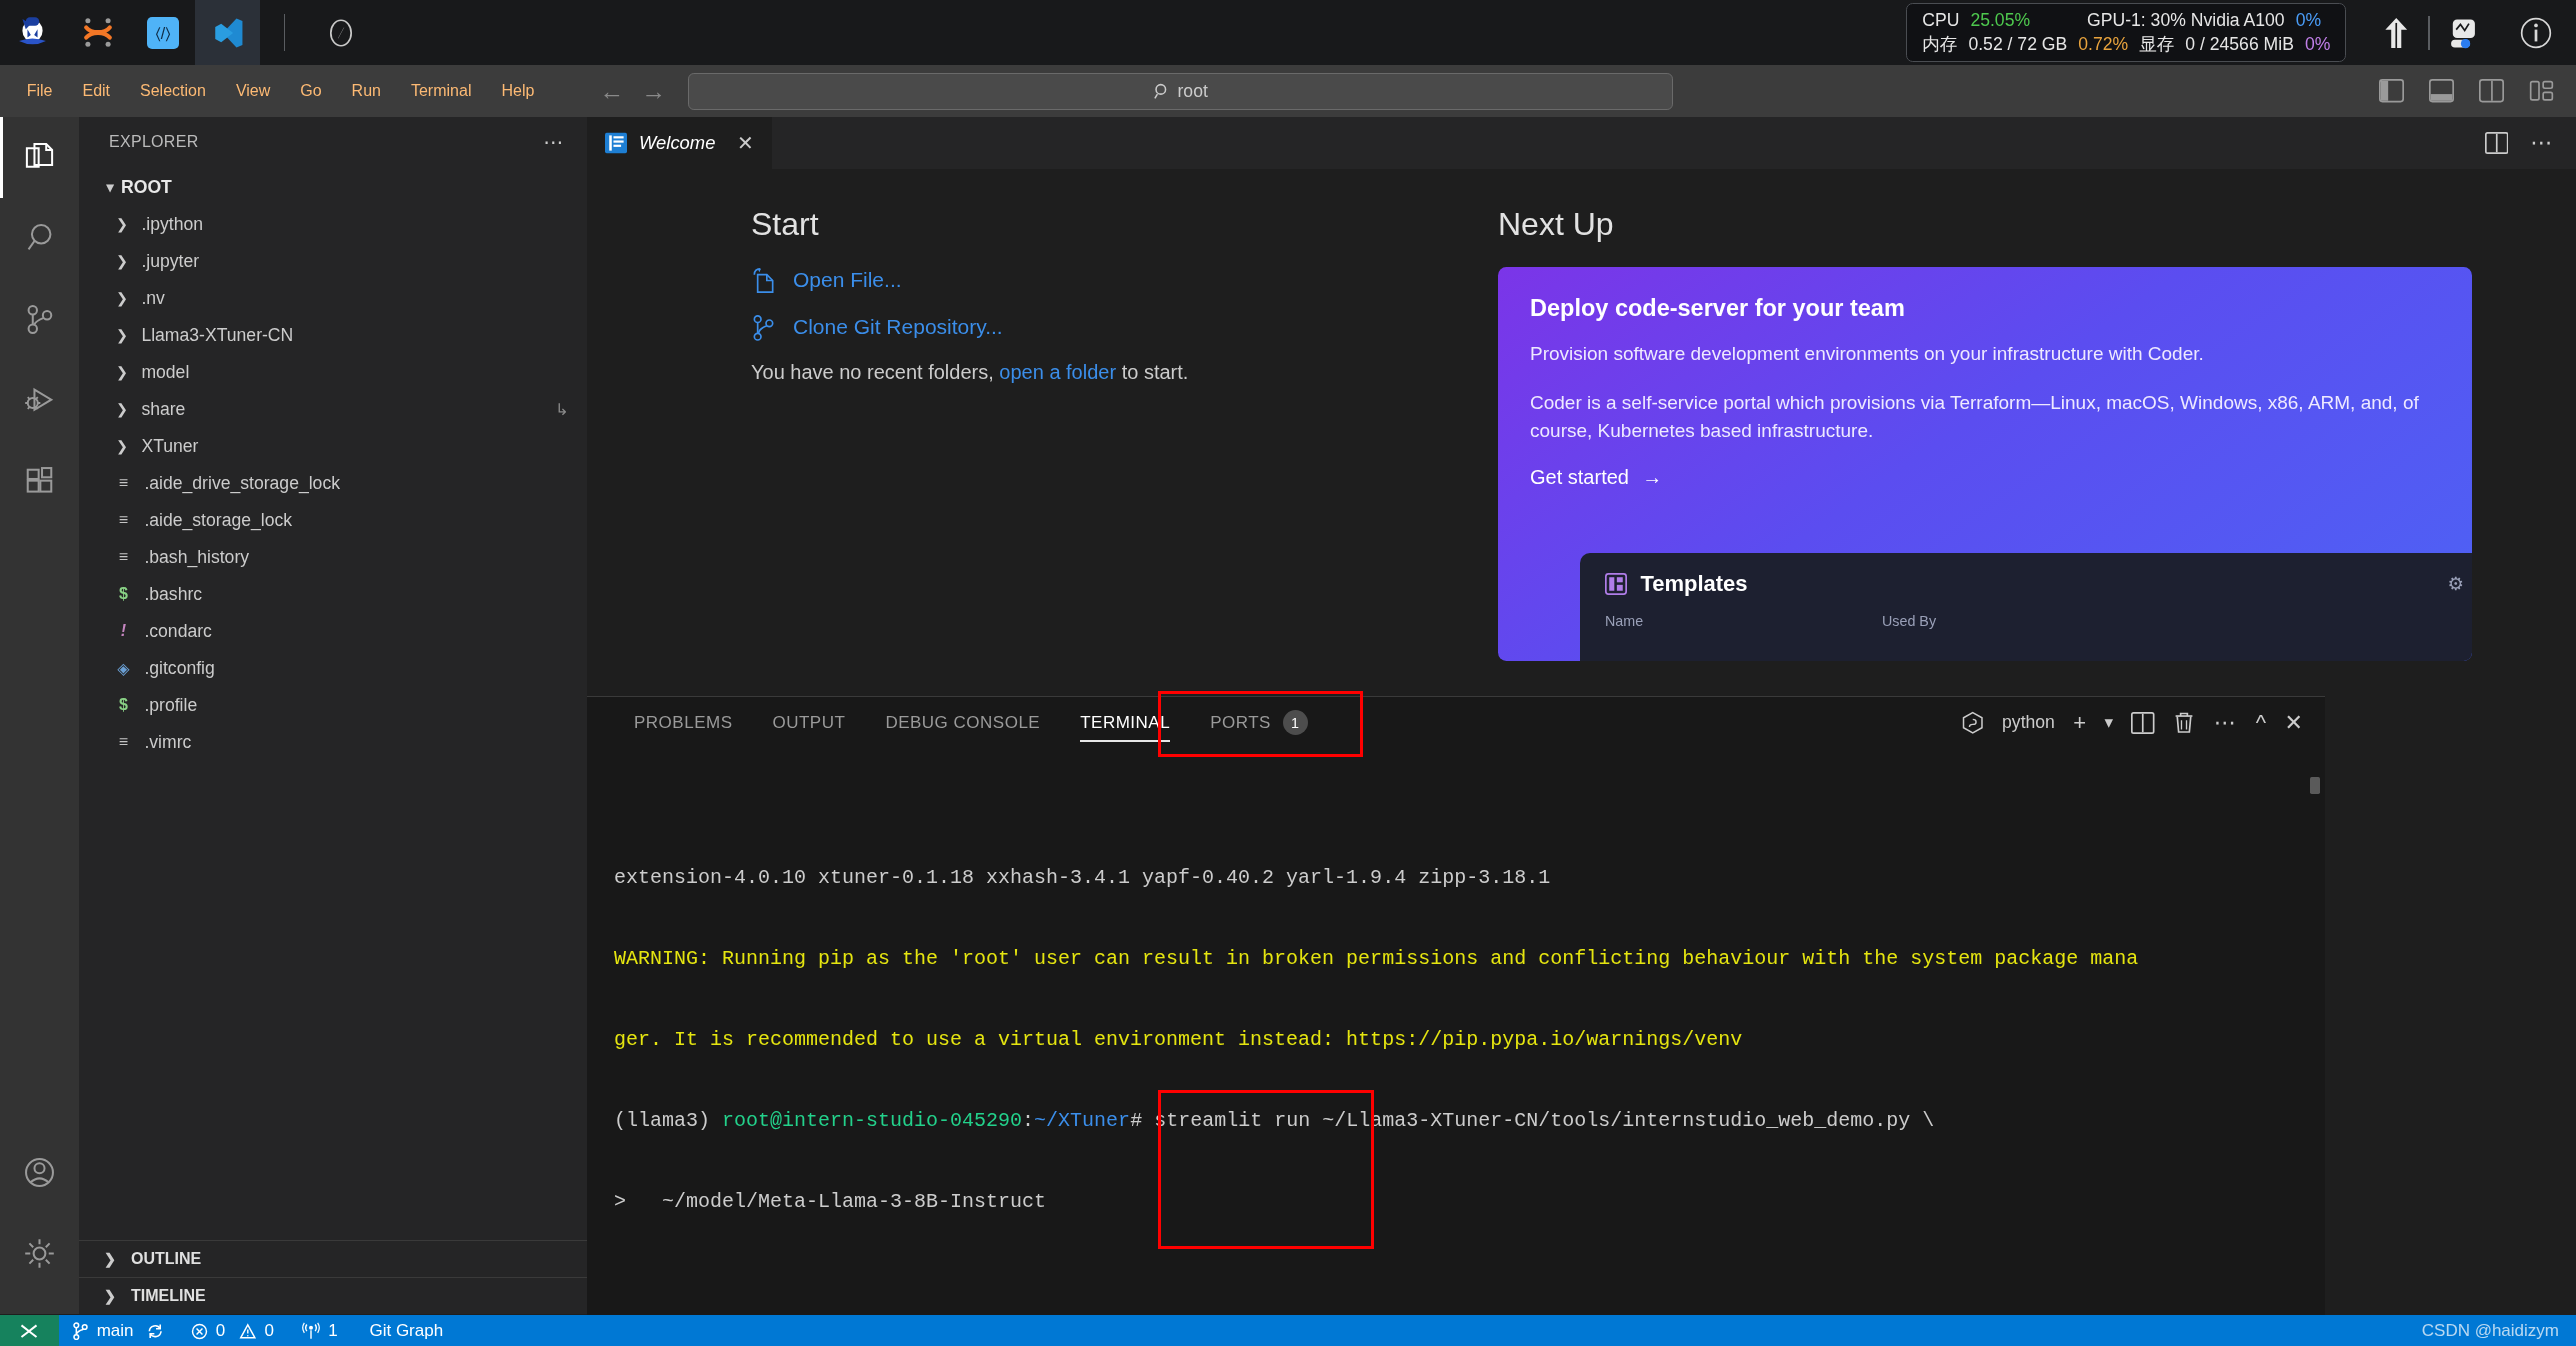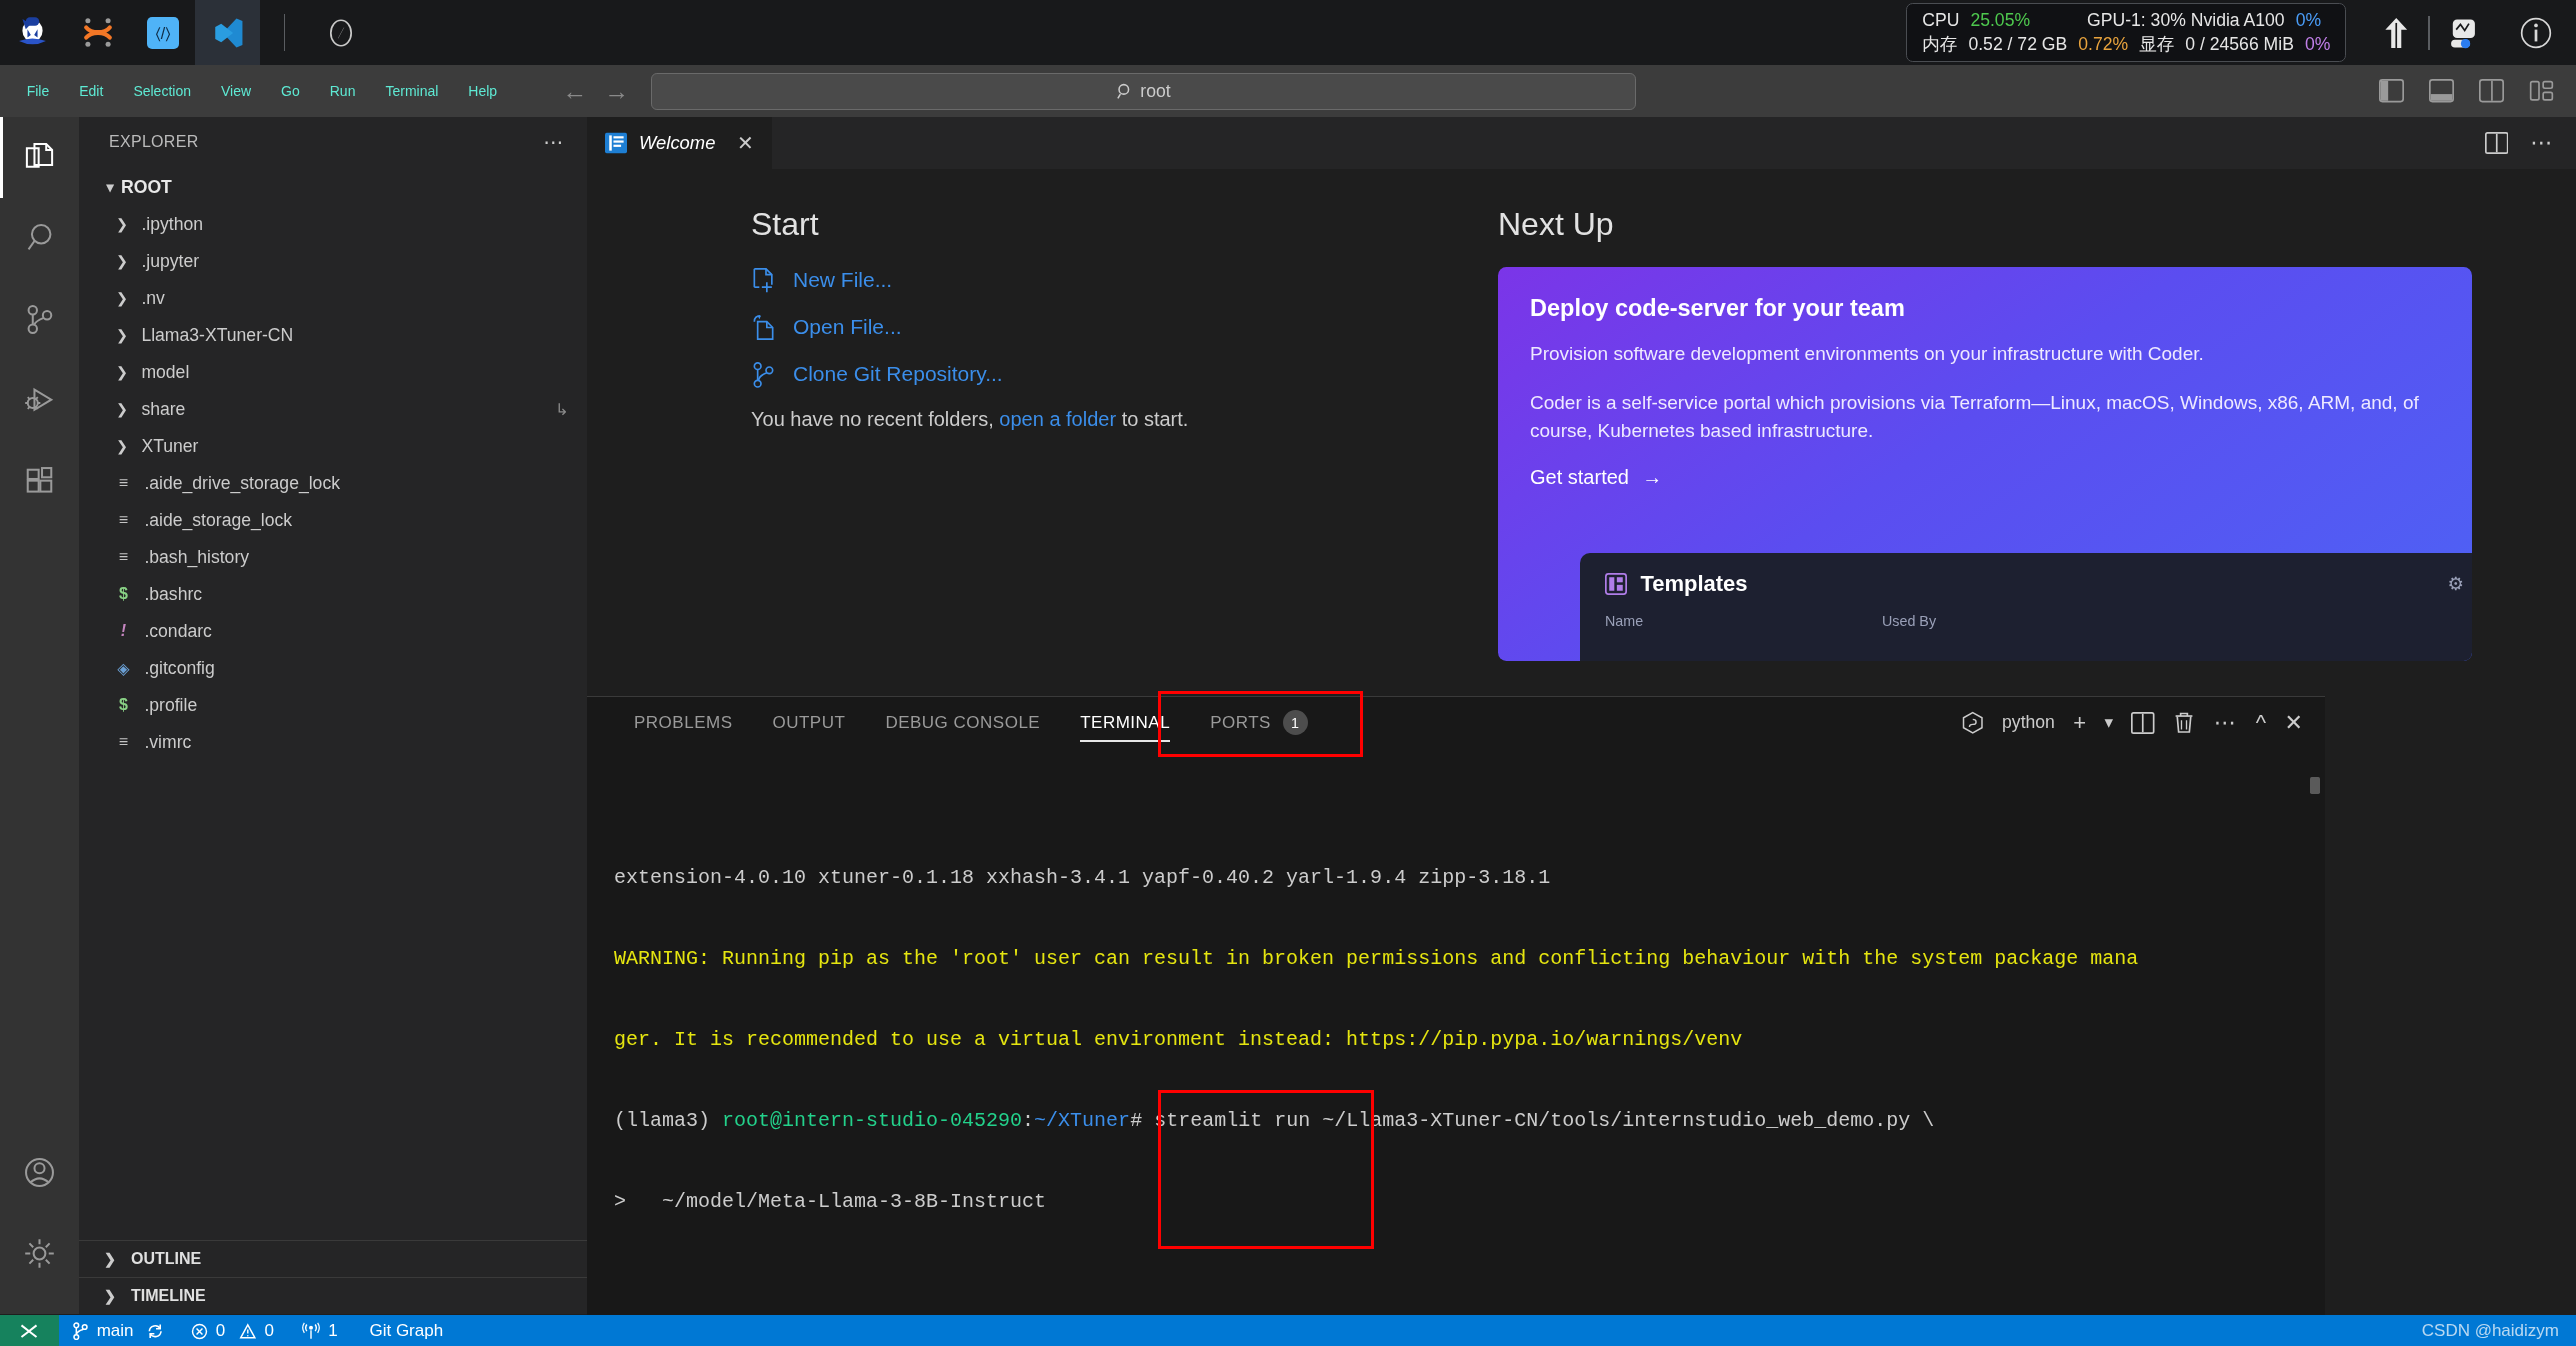--- a/index.html
+++ b/index.html
@@ -41,21 +41,21 @@
   .top-icon-btn { width:65px; height:65px; display:flex; align-items:center; justify-content:center; }
   .vsep-tall { width:1.7px; height:34px; background:#5a5d61; }
 
   
   .menubar {
     position:absolute; left:0; top:65px; width:2576px; height:52px;
     background:#3c3c3c; display:flex; align-items:center;
   }
   .menu-items { display:flex; align-items:center; padding-left:11.7px; gap:0; }
   .menu-item {
-    color:#5eead4; font-size:14px; padding:5px 15px; cursor:default; white-space:nowrap;
+    color:#fdba74; font-size:16px; padding:5px 15px; cursor:default; white-space:nowrap;
   }
   .nav-arrows { display:flex; align-items:center; gap:17px; margin-left:50px; }
   .nav-arrow { color:#8a8a8a; font-size:25px; line-height:1; }
   .cmdbar {
     width:985px; height:37px; margin-left:22px;
     background:#4a4a4a; border:0.8px solid #6a6a6a; border-radius:5.9px;
     display:flex; align-items:center; justify-content:center; gap:6.7px;
     color:#cccccc; font-size:17.6px;
   }
   .menubar-right { margin-left:auto; display:flex; align-items:center; gap:25px; padding-right:22px; }
@@ -498,32 +498,20 @@
           </svg>
         </span>
         <span style="color:#cccccc;font-size:22px;letter-spacing:1.7px;">⋯</span>
       </div>
     </div>
 
     <div class="welcome-body">
       <div class="wcol-left">
         <div class="w-h2">Start</div>
 
-        <div class="w-link-row">
-          <span>
-            <svg width="25" height="27" viewBox="0 0 30 32">
-              <path d="M4 2 h14 l7 7 v12" fill="none" stroke="#3b8eea" stroke-width="2"></path>
-              <path d="M4 2 v22" fill="none" stroke="#3b8eea" stroke-width="2"></path>
-              <path d="M18 2 v7 h7" fill="none" stroke="#3b8eea" stroke-width="2"></path>
-              <path d="M4 24 h6" stroke="#3b8eea" stroke-width="2"></path>
-              <path d="M13 24 h12 M19 18 v12" stroke="#3b8eea" stroke-width="2"></path>
-            </svg>
-          </span>
-          <span>New File...</span>
-        </div>
 
         <div class="w-link-row">
           <span>
             <svg width="25" height="27" viewBox="0 0 30 32">
               <path d="M8 9 h11 l7 7 v14 h-18 z" fill="none" stroke="#3b8eea" stroke-width="2"></path>
               <path d="M19 9 v7 h7" fill="none" stroke="#3b8eea" stroke-width="2"></path>
               <path d="M4 9 q0 -7 7 -7" fill="none" stroke="#3b8eea" stroke-width="2"></path>
               <path d="M8 2 l4 0 l-2 4 z" fill="#3b8eea"></path>
             </svg>
           </span>

